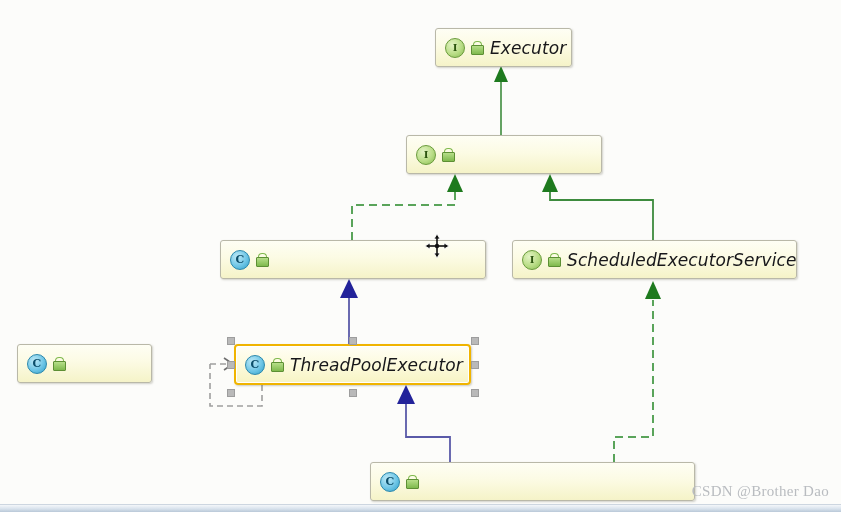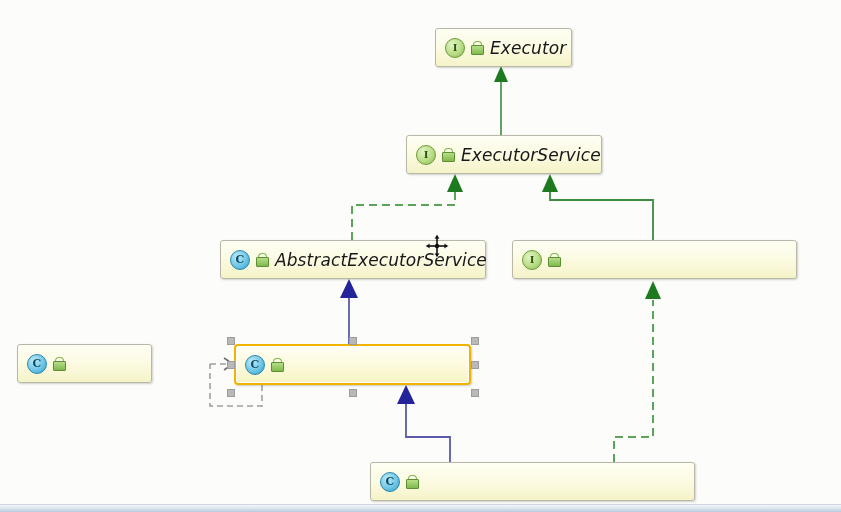--- a/index.html
+++ b/index.html
@@ -146,54 +146,54 @@
     </span>
     <span class="label">Executor</span>
   </div>
 
   <div class="node" style="left:406px;top:135px;width:196px;height:39px;">
     <span class="ico iface">I</span>
     <span class="lock">
       <span class="shackle"></span>
         <span class="body"></span>
     </span>
-    <span class="label">ExecutorService</span>
   </div>
 
   <div class="node" style="left:220px;top:240px;width:266px;height:39px;">
     <span class="ico cls">C</span>
     <span class="lock">
       <span class="shackle"></span>
         <span class="body"></span>
     </span>
-    <span class="label">AbstractExecutorService</span>
   </div>
 
   <div class="node" style="left:512px;top:240px;width:285px;height:39px;">
     <span class="ico iface">I</span>
     <span class="lock">
       <span class="shackle"></span>
         <span class="body"></span>
     </span>
+    <span class="label">ScheduledExecutorService</span>
   </div>
 
   <div class="node" style="left:17px;top:344px;width:135px;height:39px;">
     <span class="ico cls">C</span>
     <span class="lock">
       <span class="shackle"></span>
         <span class="body"></span>
     </span>
   </div>
 
   <div class="node selected" style="left:234px;top:344px;width:237px;height:41px;">
     <span class="ico cls">C</span>
     <span class="lock">
       <span class="shackle"></span>
         <span class="body"></span>
     </span>
+    <span class="label">ThreadPoolExecutor</span>
   </div>
 
   <div class="node" style="left:370px;top:462px;width:325px;height:39px;">
     <span class="ico cls">C</span>
     <span class="lock">
       <span class="shackle"></span>
         <span class="body"></span>
     </span>
   </div>
 
@@ -211,14 +211,15 @@
       <polygon points="13,1 10,6 16,6"></polygon>
       <polygon points="13,25 10,20 16,20"></polygon>
       <polygon points="1,13 6,10 6,16"></polygon>
       <polygon points="25,13 20,10 20,16"></polygon>
     </g>
     <line x1="13" y1="4" x2="13" y2="22" stroke="#111" stroke-width="1.6"></line>
     <line x1="4" y1="13" x2="22" y2="13" stroke="#111" stroke-width="1.6"></line>
     <circle cx="13" cy="13" r="2.2" fill="#111"></circle>
   </svg>
 
+  <div id="watermark">CSDN @Brother Dao</div>
   <div id="bottombar"></div>
 </div>
 
 </body></html>

